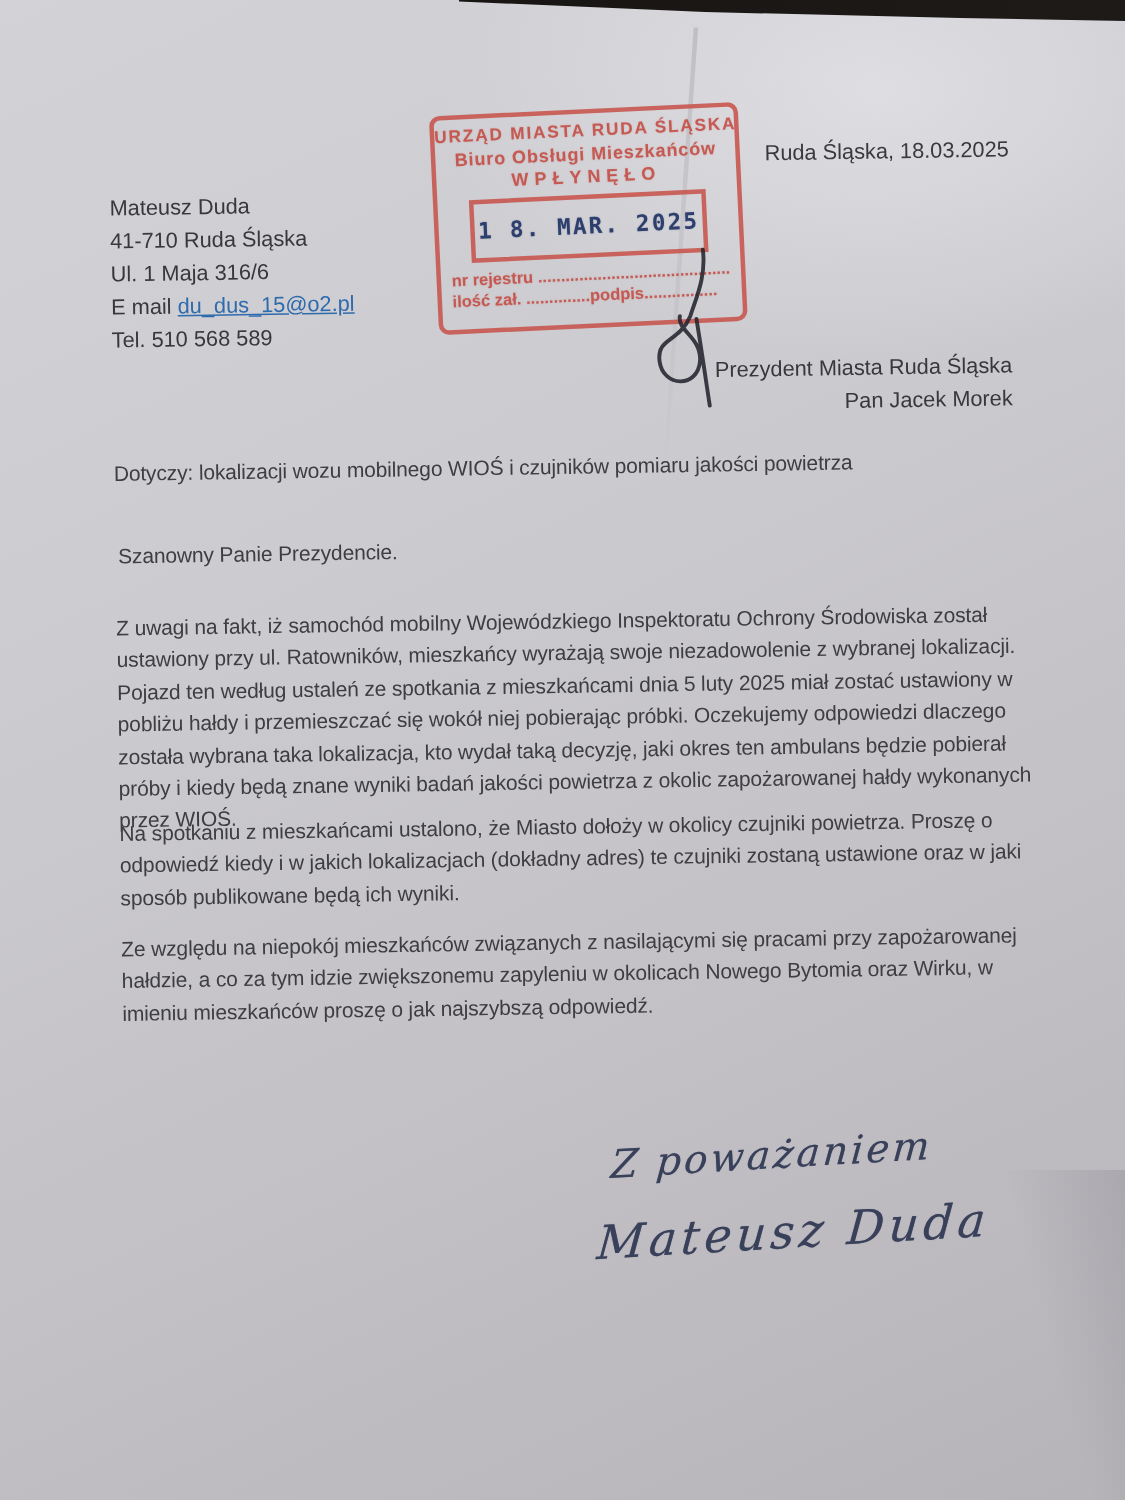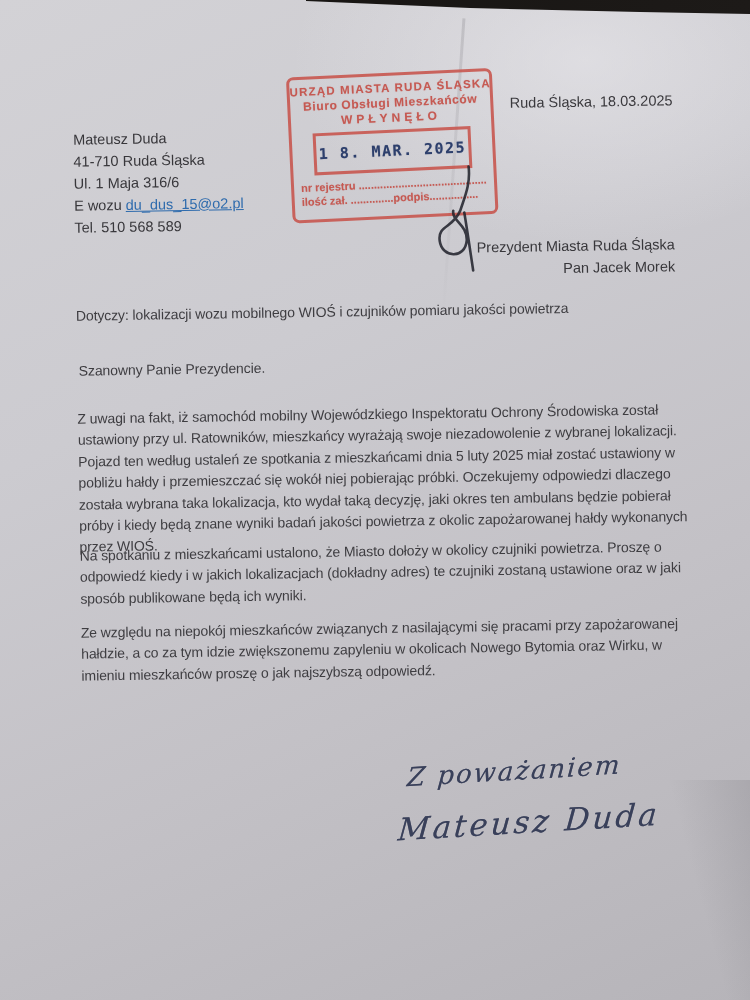--- a/index.html
+++ b/index.html
@@ -89,21 +89,21 @@
   <div class="curl-shadow"></div>
 
   <div class="tilt">
 
     <div class="dateline">Ruda Śląska, 18.03.2025</div>
 
     <div class="sender">
       <div>Mateusz Duda</div>
       <div>41-710 Ruda Śląska</div>
       <div>Ul. 1 Maja 316/6</div>
-      <div><span>E wozu </span><span class="email-link">du_dus_15@o2.pl</span></div>
+      <div><span>E mail </span><span class="email-link">du_dus_15@o2.pl</span></div>
       <div>Tel. 510 568 589</div>
     </div>
 
     <div class="stamp">
       <div class="s1">URZĄD MIASTA RUDA ŚLĄSKA</div>
       <div class="s2">Biuro Obsługi Mieszkańców</div>
       <div class="s3">WPŁYNĘŁO</div>
       <div class="datebox">
         <span class="d">1 8. MAR. 2025</span>
       </div>

